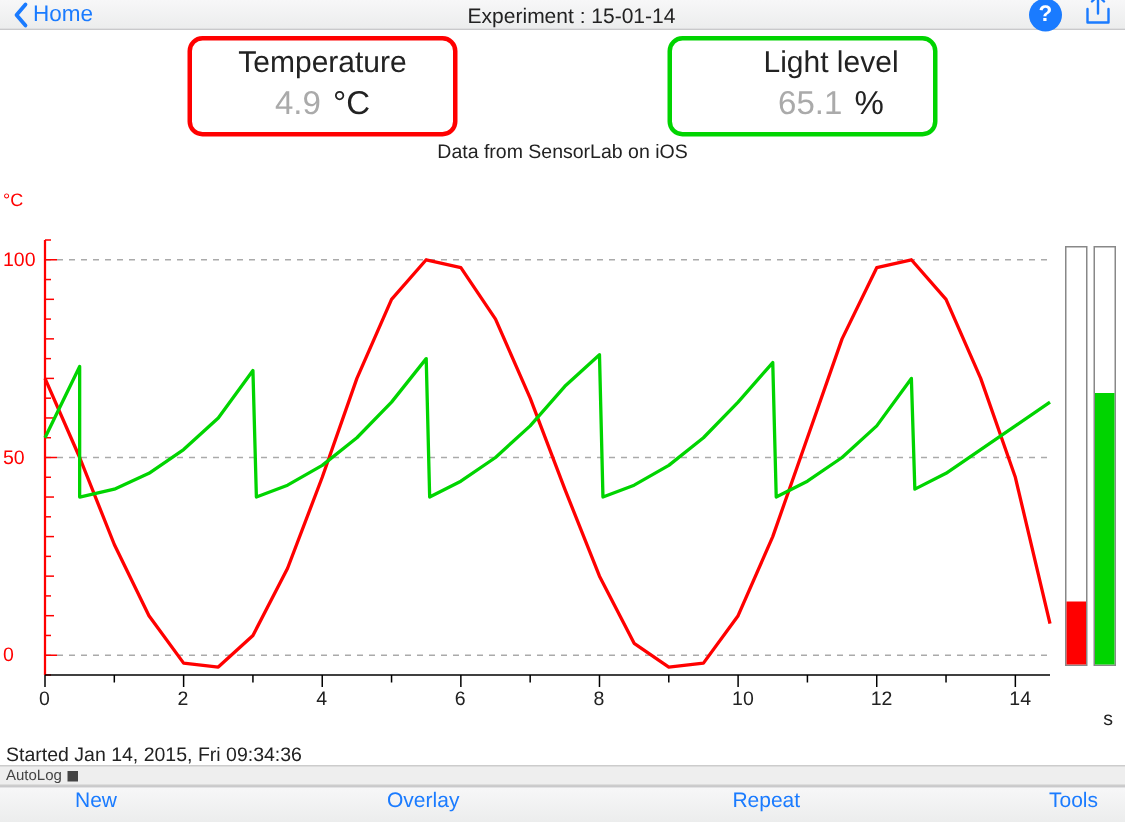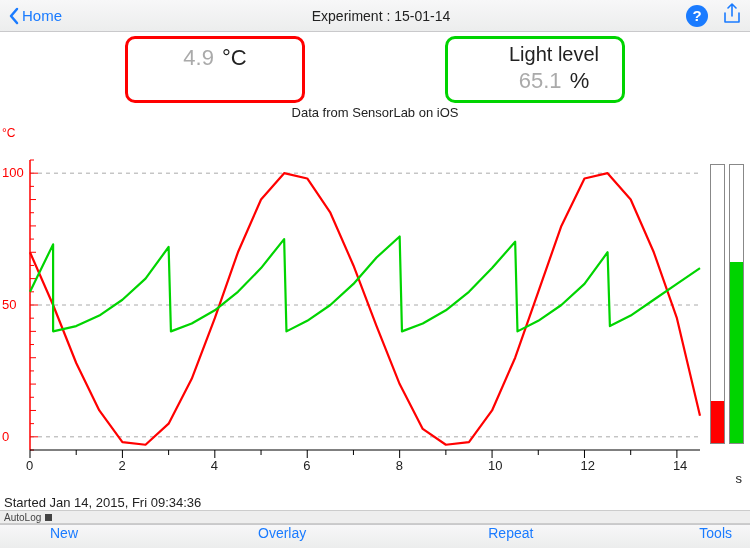--- a/index.html
+++ b/index.html
@@ -6,21 +6,21 @@
   body {
     font-family: -apple-system, "Helvetica Neue", Arial, sans-serif;
     background: #fff;
     width: 750px;
     height: 548px;
     overflow: hidden;
     position: relative;
   }
   
   .titlebar {
-    height: 32px;
+    height: 20px;
     background: linear-gradient(#f7f7f8,#eceded);
     border-bottom: 1px solid #c9c9cb;
     display: flex;
     align-items: center;
     padding: 0 8px;
     position: relative;
   }
   .home-link {
     color: #1a7bff;
     font-size: 15px;
@@ -217,20 +217,21 @@
     <div class="share-icon">
       <svg width="20" height="22" viewBox="0 0 20 22">
           <path d="M10 1 L10 13 M6 5 L10 1 L14 5 M3 10 v9 h14 v-9" stroke="#1a7bff" stroke-width="1.6" fill="none" stroke-linecap="round" stroke-linejoin="round"></path>
         </svg>
     </div>
   </div>
 </div>
 
 <div class="sensor-boxes">
   <div class="sensor-box red">
+    <div class="sensor-title">Temperature</div>
     <div class="sensor-value-row">
       <span class="sensor-value">4.9</span>
       <span class="sensor-unit">°C</span>
     </div>
   </div>
   <div class="sensor-box green">
     <div class="sensor-title">Light level</div>
     <div class="sensor-value-row">
       <span class="sensor-value">65.1</span>
       <span class="sensor-unit">%</span>

